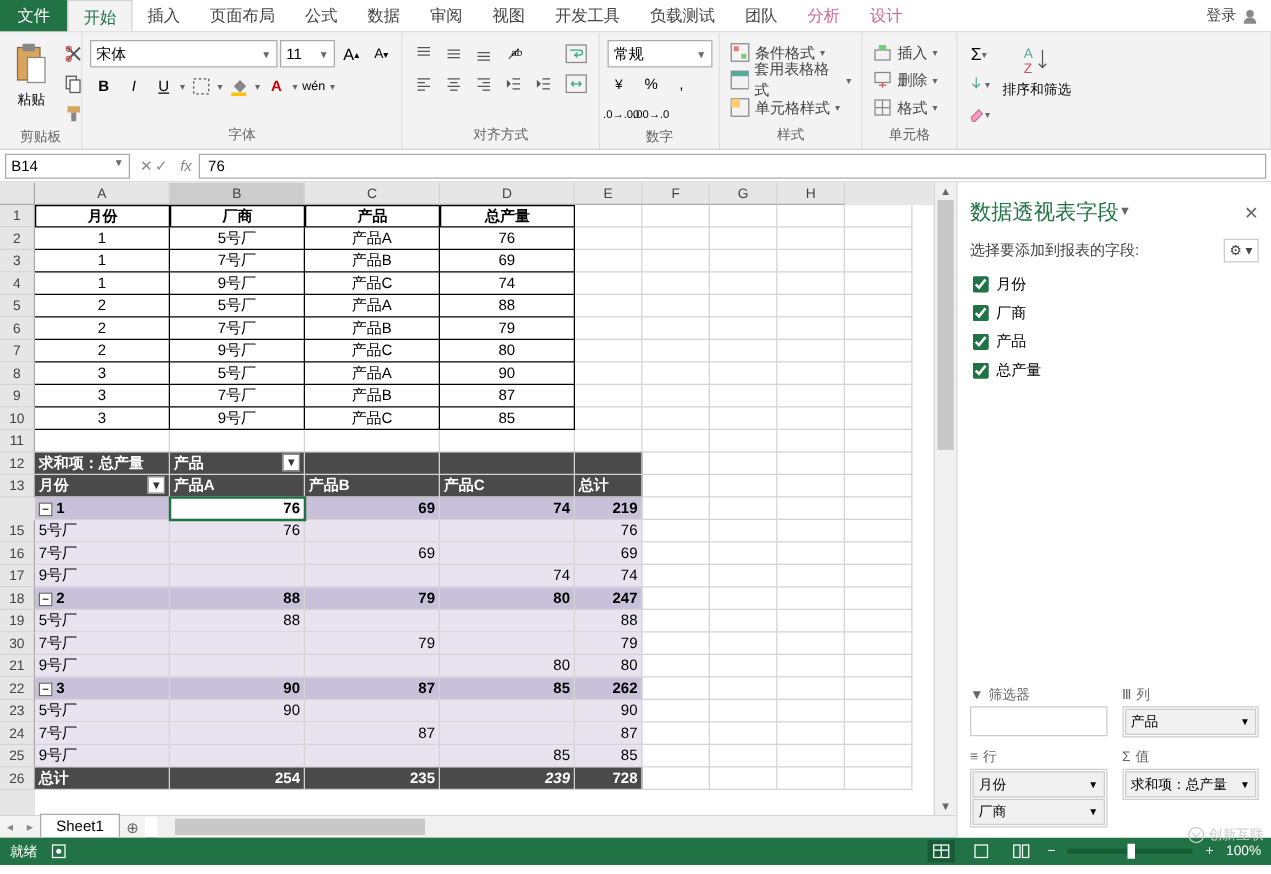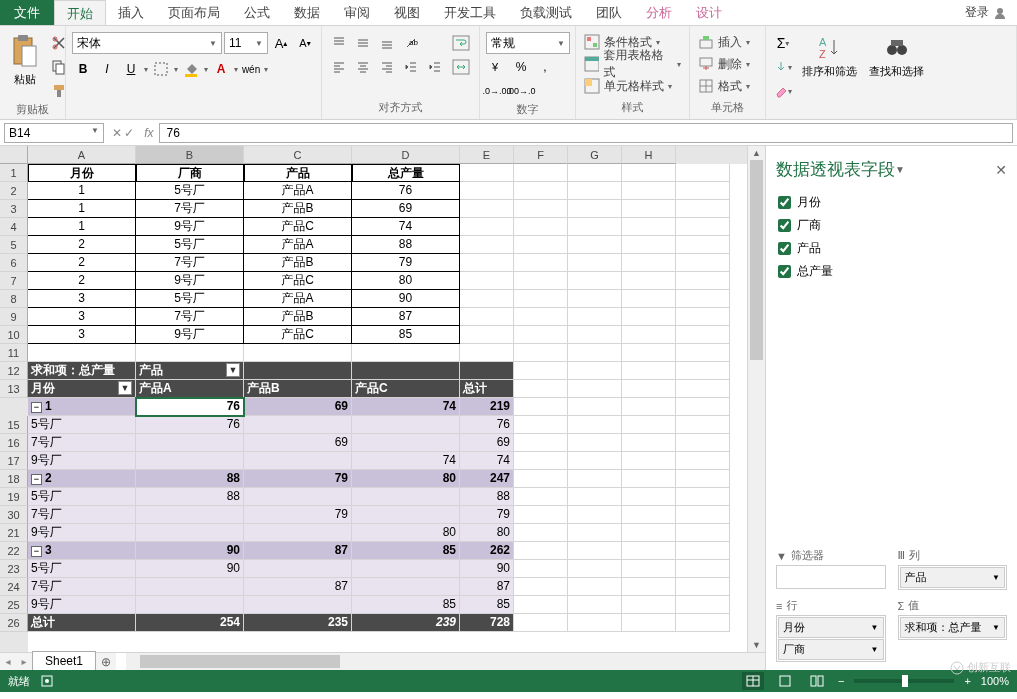--- a/index.html
+++ b/index.html
@@ -201,20 +201,21 @@
               <rect x="2" y="13" width="12" height="3" fill="#ffc000"></rect>
             </svg>
           </div>
         <span class="dd-arrow">▾</span>
         <div class="icon-btn" style="color:#c00;font-weight:bold">A<div style="height:3px;background:#c00;margin-top:-2px"></div></div>
         <span class="dd-arrow">▾</span>
         <div class="icon-btn" style="font-size:10px">wén</div>
         <span class="dd-arrow">▾</span>
       </div>
     </div>
+    <div class="label">字体</div>
   </div>
 
   <div class="rib-group" style="width:158px">
     <div class="rib-body">
       <div class="col">
         <div class="row">
           <div class="icon-btn">
               <svg width="14" height="14">
                 <path d="M2 2h10M2 5h10M2 8h10" stroke="#555"></path>
               </svg>
@@ -383,28 +384,20 @@
             <span class="dd-arrow">▾</span>
           </div>
       </div>
       <div class="btn-lg">
         <svg width="28" height="28" viewBox="0 0 28 28">
             <text x="3" y="12" font-size="11" fill="#5a9">A</text>
             <text x="3" y="24" font-size="11" fill="#c55">Z</text>
             <path d="M18 6v14m-3-3l3 3 3-3" stroke="#555" fill="none"></path>
           </svg>
         <span>排序和筛选</span>
-      </div>
-      <div class="btn-lg">
-        <svg width="28" height="28" viewBox="0 0 28 28">
-            <circle cx="9" cy="16" r="5" fill="#444"></circle>
-            <circle cx="19" cy="16" r="5" fill="#444"></circle>
-            <rect x="8" y="6" width="12" height="6" fill="#666"></rect>
-          </svg>
-        <span>查找和选择</span>
       </div>
     </div>
   </div>
 </div>
 
 <div class="formula-bar">
   <div class="name-box">
       <span>B14</span>
       <span class="dd">▼</span>
     </div>
@@ -768,20 +761,24 @@
         </div>
     </div>
   </div>
 
   <div class="pivot-panel">
     <div class="pp-title">
       <span>数据透视表字段</span>
       <span class="dd">▼</span>
       <span class="close">✕</span>
     </div>
+    <div class="pp-sub">
+      <span>选择要添加到报表的字段:</span>
+      <span class="pp-gear">⚙ ▾</span>
+    </div>
     <div class="pp-fields" id="pp-fields">
         <div class="pp-field">
           <input type="checkbox" checked="" style="">
           <span>月份</span>
         </div>
         <div class="pp-field">
           <input type="checkbox" checked="" style="">
           <span>厂商</span>
         </div>
         <div class="pp-field">

